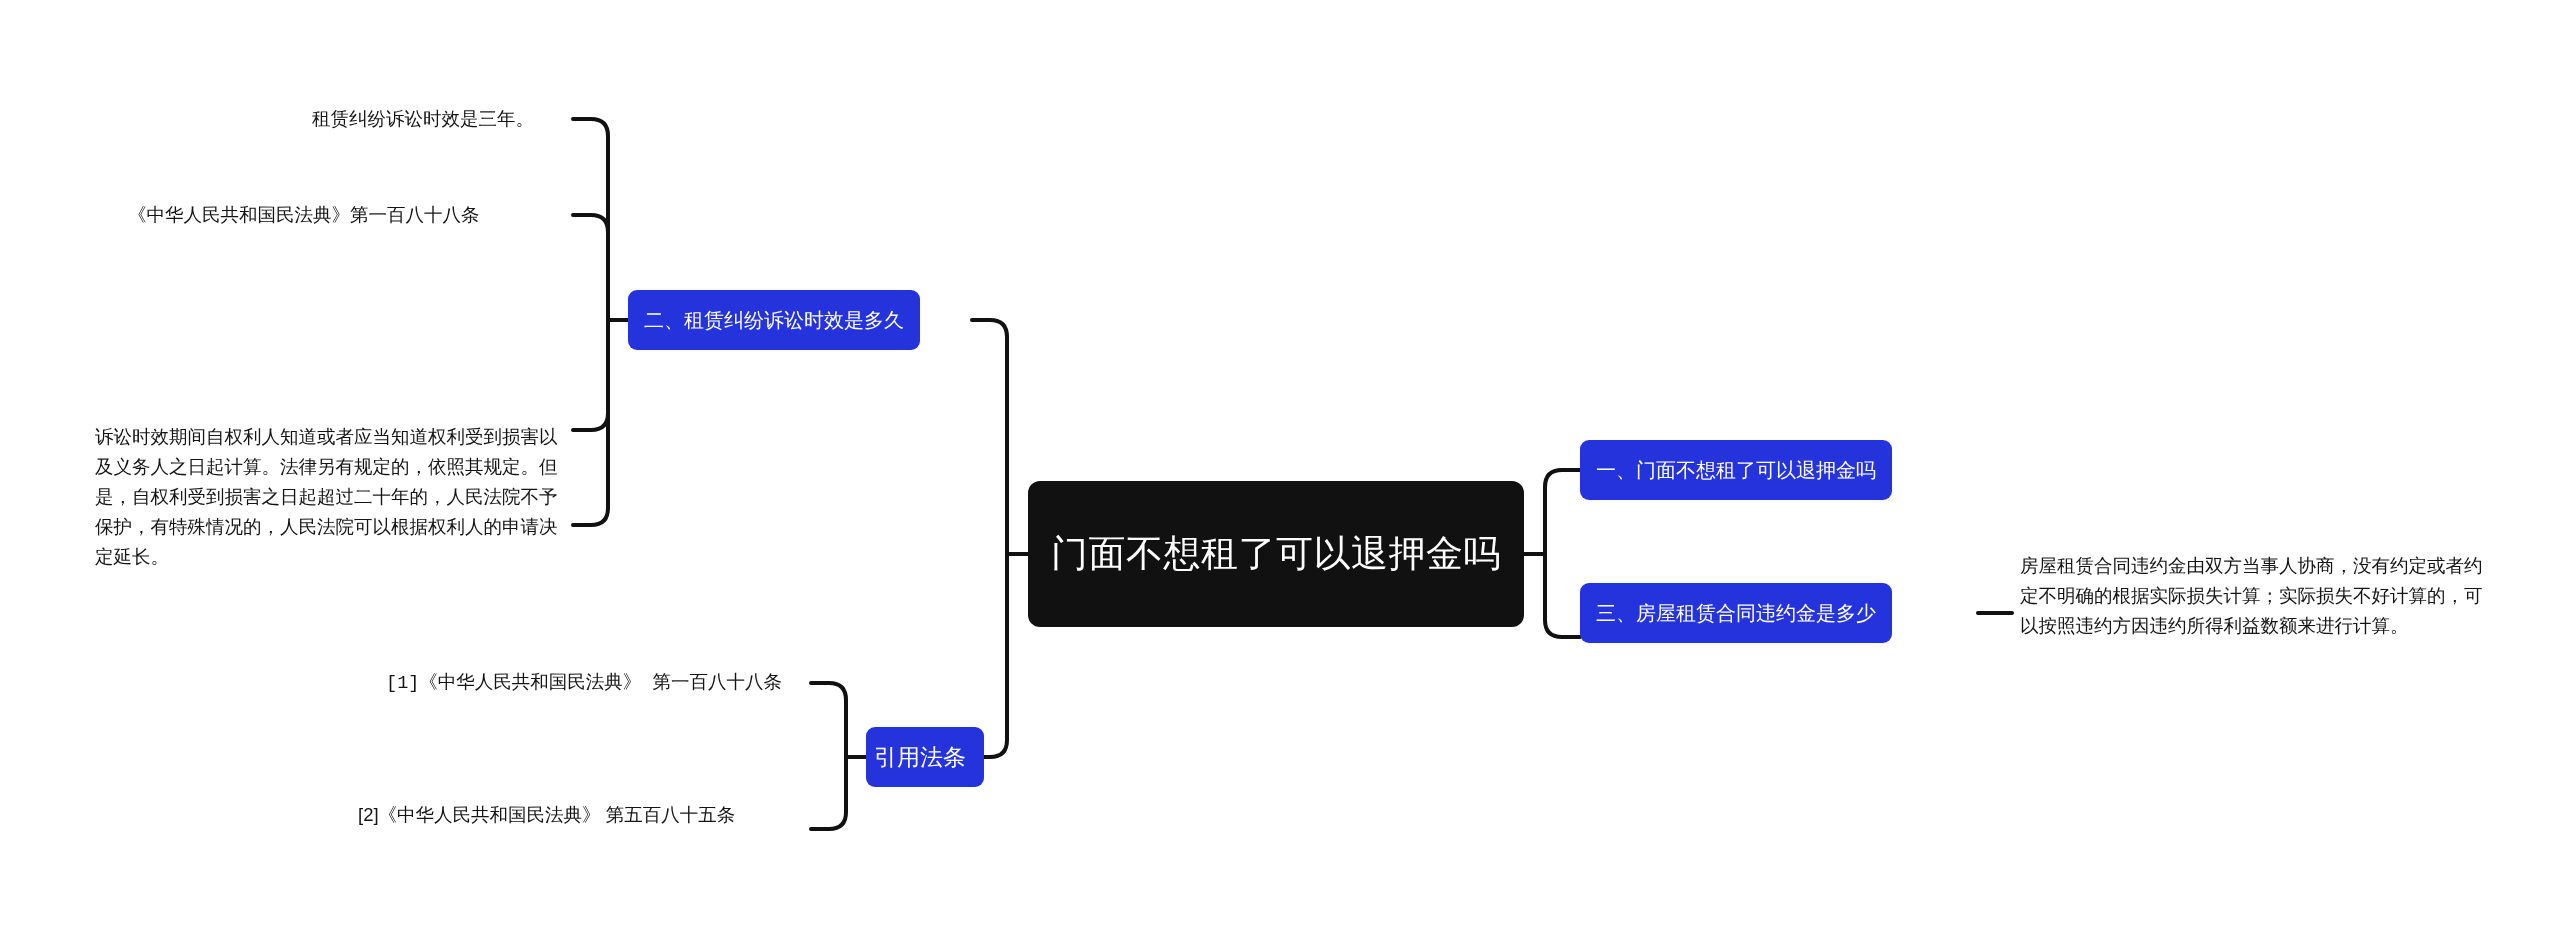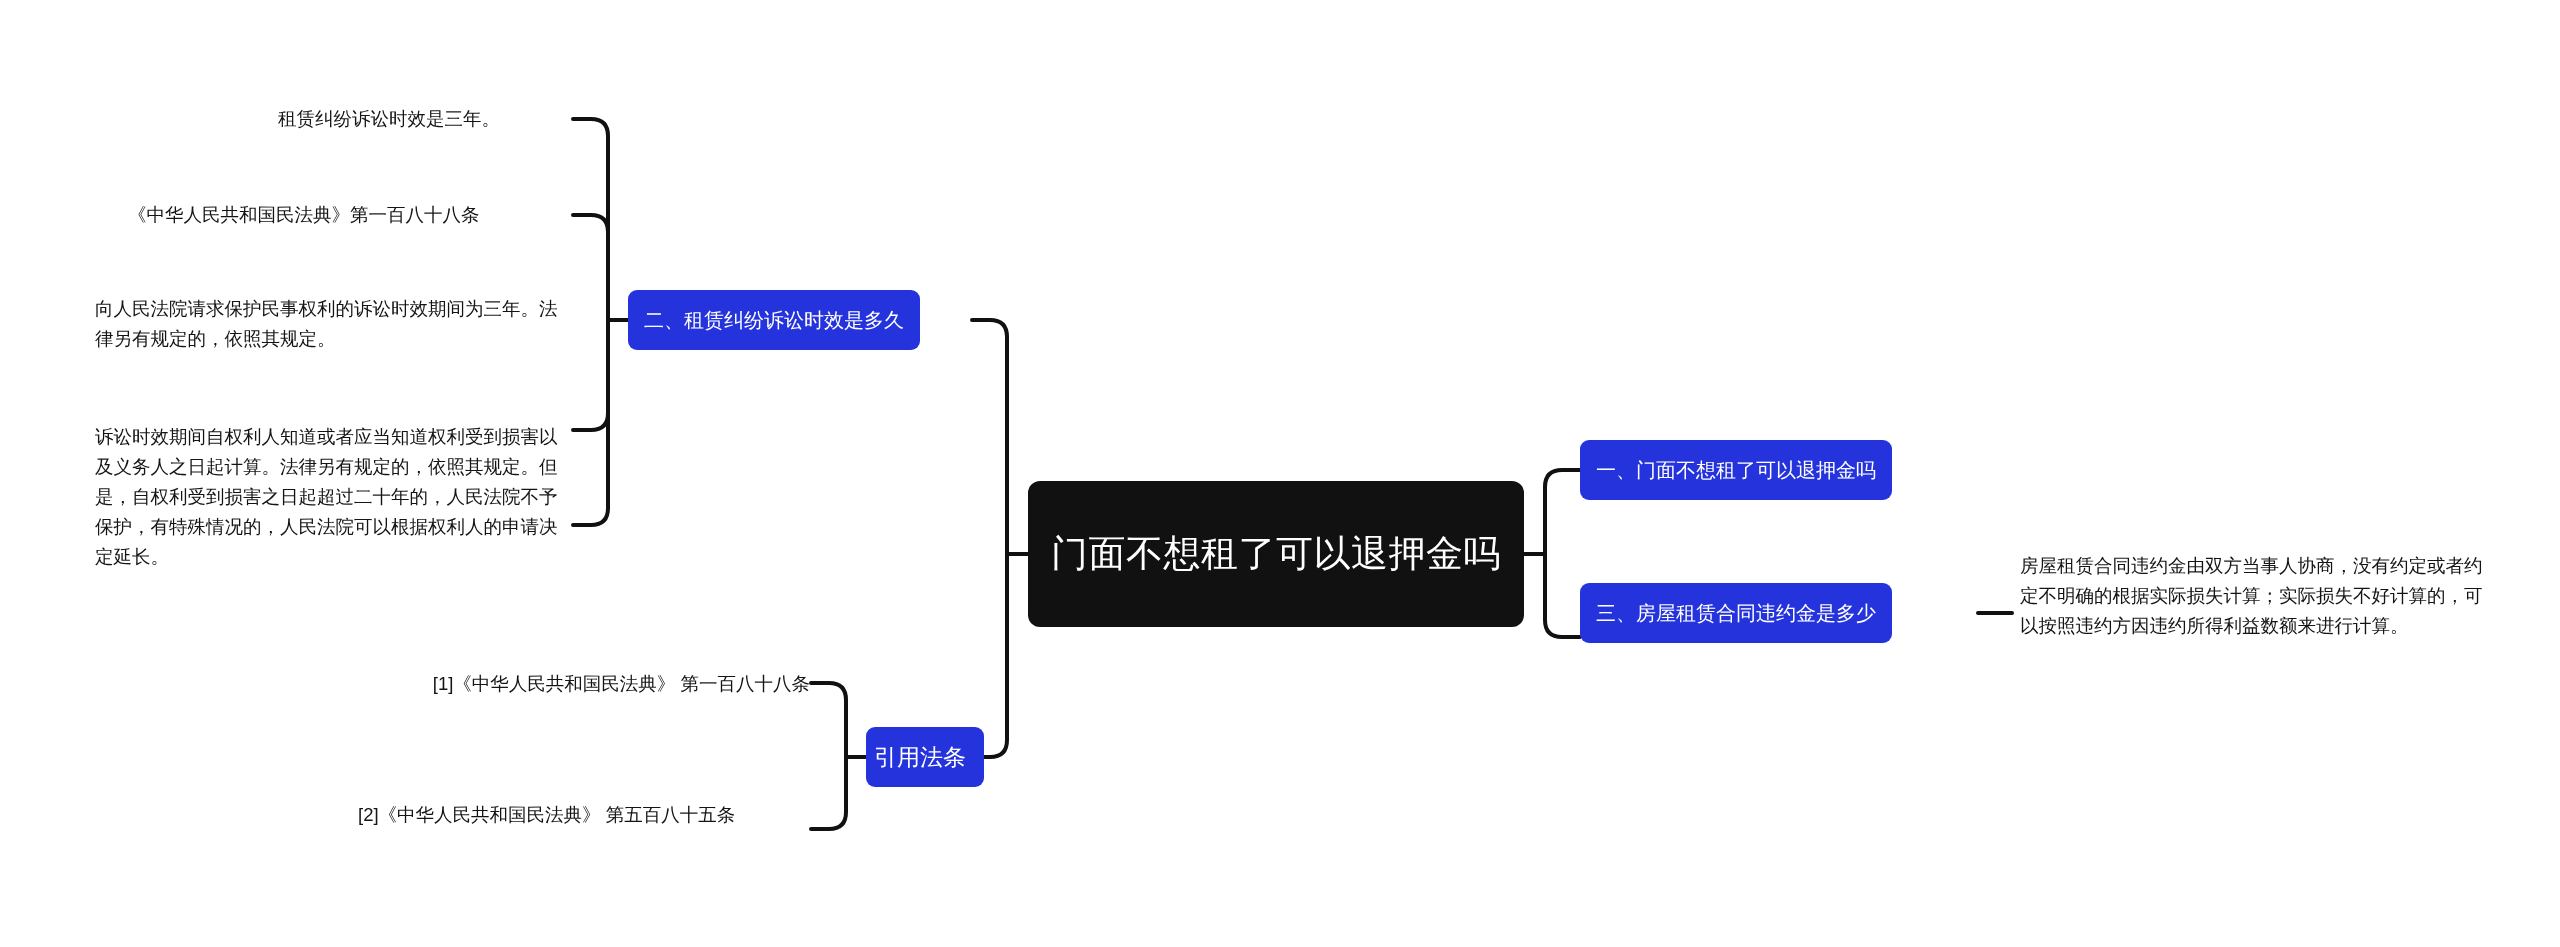--- a/index.html
+++ b/index.html
@@ -110,27 +110,26 @@
   <div class="node root-node" style="left:1028px; top:481px; width:496px; height:146px;">门面不想租了可以退押金吗</div>
 
   <div class="node topic-node" style="left:1580px; top:440px; height:60px;">一、门面不想租了可以退押金吗</div>
 
   <div class="node topic-node" style="left:1580px; top:583px; height:60px;">三、房屋租赁合同违约金是多少</div>
 
   <div class="node leaf-text" style="left:2020px; top:551px; width:478px;">房屋租赁合同违约金由双方当事人协商，没有约定或者约定不明确的根据实际损失计算；实际损失不好计算的，可以按照违约方因违约所得利益数额来进行计算。</div>
 
   <div class="node topic-node" style="left:628px; top:290px; height:60px;">二、租赁纠纷诉讼时效是多久</div>
 
-  <div class="node leaf-text" style="left:278px; top:104px; width:290px; text-align:left;">租赁纠纷诉讼时效是三年。</div>
+  <div class="node leaf-text" style="left:278px; top:104px; width:290px; text-align:center;">租赁纠纷诉讼时效是三年。</div>
 
   <div class="node leaf-text" style="left:128px; top:200px; width:440px; text-align:left;">《中华人民共和国民法典》第一百八十八条</div>
 
-  <div class="node leaf-text" style="left:95px; top:294px; width:473px; text-align:left;">向人民法院请求保护民事权利的诉讼时效期间为三年。法律另有规定的，依照其规定。</div>
 
   <div class="node leaf-text" style="left:95px; top:423px; width:473px; text-align:left;font-family:Liberation Serif, serif;">诉讼时效期间自权利人知道或者应当知道权利受到损害以及义务人之日起计算。法律另有规定的，依照其规定。但是，自权利受到损害之日起超过二十年的，人民法院不予保护，有特殊情况的，人民法院可以根据权利人的申请决定延长。</div>
 
   <div class="node topic-node small" style="left:866px; top:727px; height:60px;padding-left:8px;">引用法条</div>
 
-  <div class="node leaf-text" style="left:358px; top:669px; width:452px; text-align:right;">[1]《中华人民共和国民法典》 第一百八十八条</div>
+  <div class="node leaf-text" style="left:358px; top:669px; width:452px; text-align:center;font-family:Liberation Mono, monospace;">[1]《中华人民共和国民法典》 第一百八十八条</div>
 
   <div class="node leaf-text" style="left:358px; top:800px; width:452px; text-align:left;">[2]《中华人民共和国民法典》 第五百八十五条</div>
 
 </div>
 
 </body></html>

